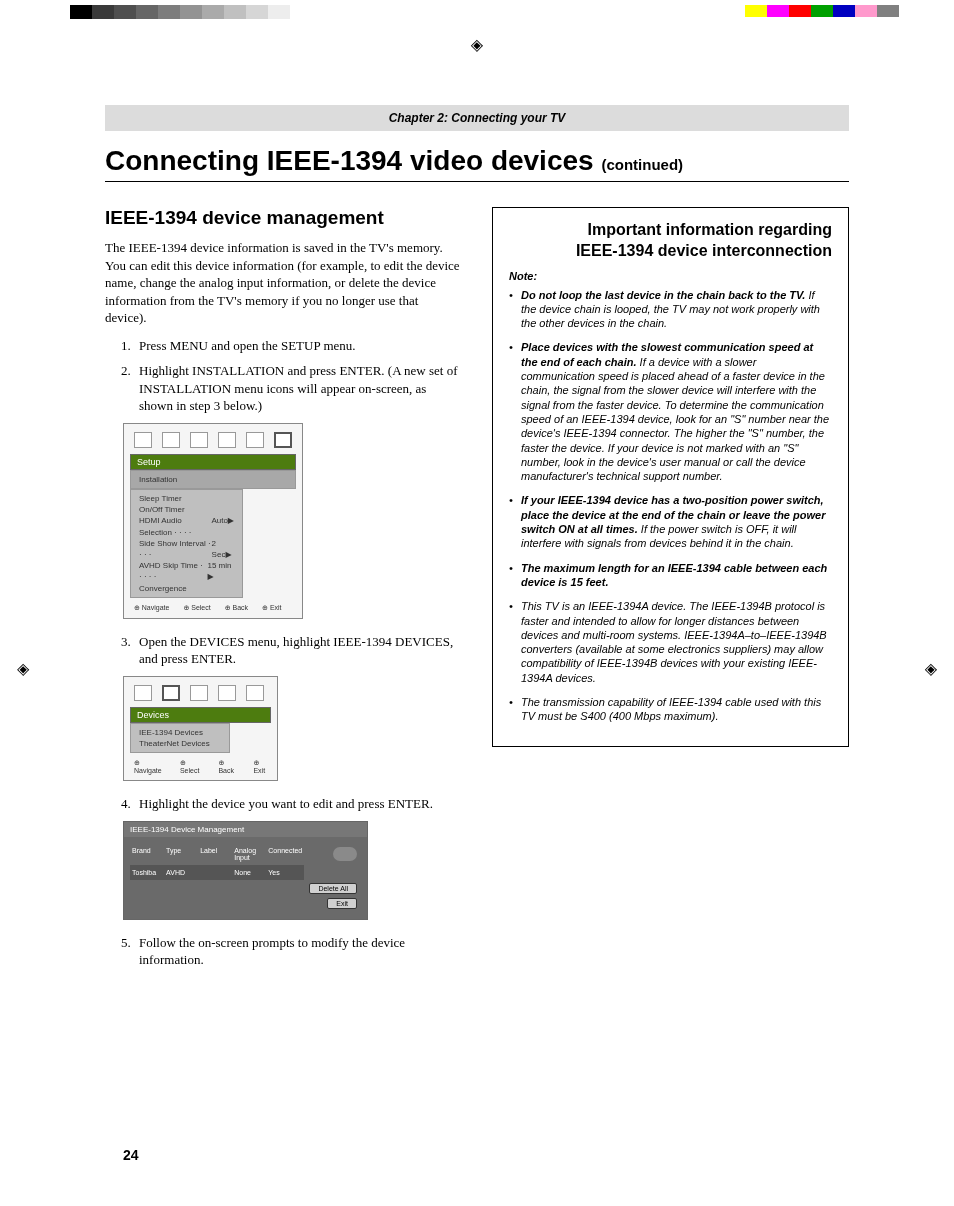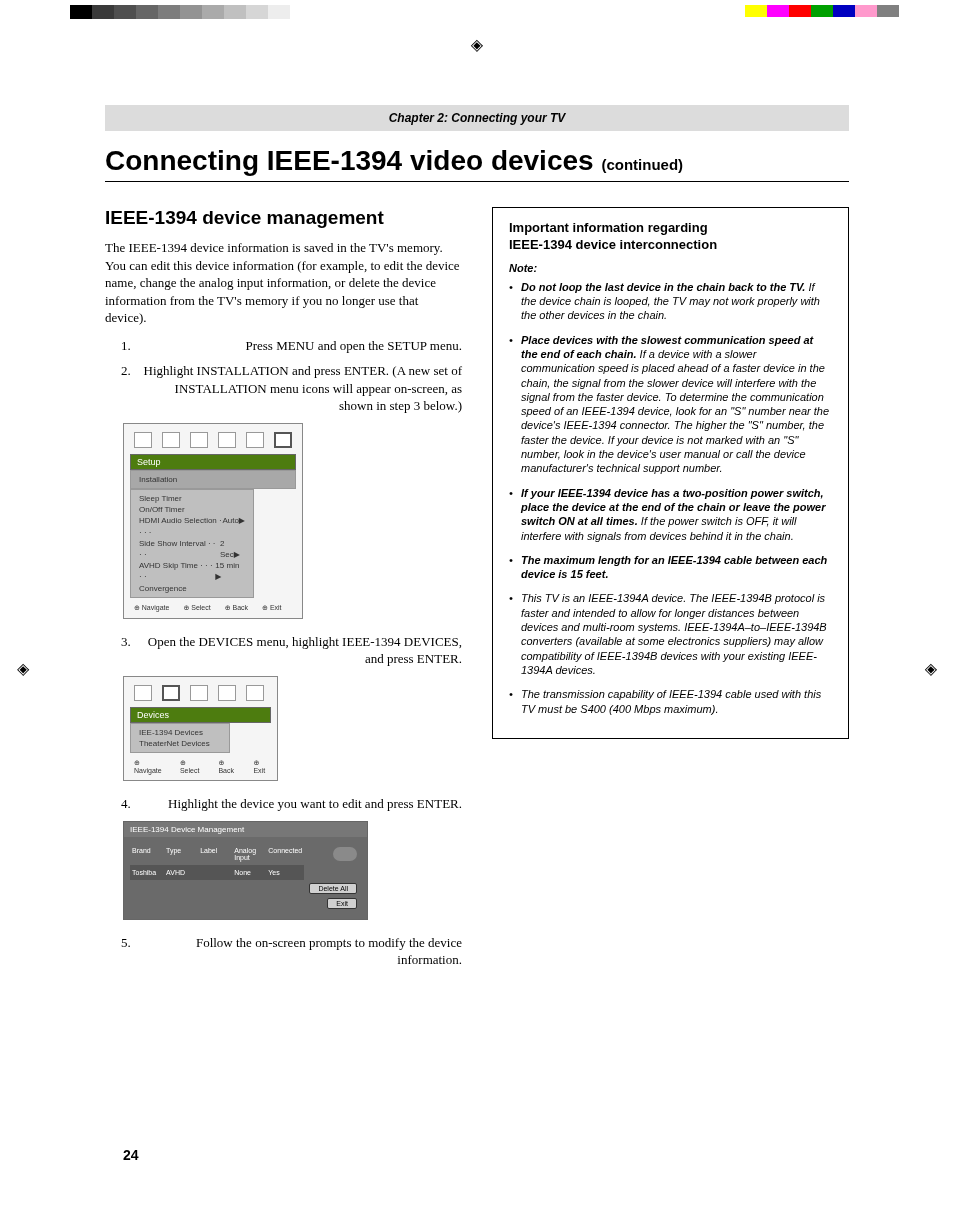--- a/index.html
+++ b/index.html
@@ -18,39 +18,39 @@
   .main-title .cont { font-size: 15px; font-weight: bold; }
   .two-col { display: flex; gap: 30px; }
   .col-left { flex: 1; }
   .col-right { flex: 1; }
   .sub-heading { font-family: Arial, Helvetica, sans-serif; font-weight: bold; font-size: 19px; margin-bottom: 10px; }
   .body-text { font-size: 13px; line-height: 1.35; margin-bottom: 10px; }
   .bold-line { font-weight: bold; font-size: 13px; margin-bottom: 8px; }
   .step-list { list-style: none; padding-left: 16px; }
   .step-list li { font-size: 13px; line-height: 1.35; margin-bottom: 8px; display: flex; }
   .step-num { width: 18px; flex-shrink: 0; }
-  .step-body { flex: 1; text-align: right; }
+  .step-body { flex: 1; }
   .osd-shot { border: 1px solid #888; background: #f5f5f5; margin: 8px 0 14px 18px; padding: 6px; font-family: Arial, sans-serif; font-size: 8px; color: #333; }
   .osd-icons-row { display: flex; gap: 10px; padding: 2px 4px 6px 4px; }
   .osd-icon { width: 18px; height: 16px; background: #fff; border: 1px solid #999; }
   .osd-icon.sel { border: 2px solid #555; }
   .osd-section-label { background: #4d7c0f; color: #fff; padding: 2px 6px; font-size: 9px; margin-bottom: 0; border: 1px solid #666;}
   .osd-menu-panel { background: #bfbfbf; border: 1px solid #999; padding: 3px 8px; }
   .osd-menu-panel.hl { background: #a8a8a8; }
   .osd-menu-row { font-size: 8px; line-height: 1.4; display: flex; justify-content: space-between; }
   .osd-nav-row { margin-top: 6px; font-size: 7px; display: flex; gap: 14px; padding-left: 4px; }
   .osd-dev-mgmt { border: 1px solid #666; background: #6a6a6a; color: #fff; font-family: Arial, sans-serif; font-size: 8px; margin: 8px 0 14px 18px; }
   .osd-dev-title { background: #777; padding: 3px 6px; }
   .osd-dev-table { display: flex; padding: 6px; gap: 1px; }
   .osd-dev-headers { flex: 1; }
   .osd-dev-hrow { display: flex; justify-content: space-between; font-size: 7px; padding: 4px 2px; }
   .osd-dev-buttons { display: flex; flex-direction: column; gap: 4px; align-items: flex-end; padding: 4px; }
   .osd-dev-btn { background: #d0d0d0; color: #000; border: 1px solid #333; padding: 1px 8px; font-size: 7px; border-radius: 2px; }
   .info-box { border: 1px solid #000; padding: 12px 16px; font-family: Arial, Helvetica, sans-serif; font-size: 11px; }
-  .info-box-title { text-align: left; font-weight: bold; font-size: 13px; line-height: 1.3; margin-bottom: 8px; }
+  .info-box-title { text-align: right; font-weight: bold; font-size: 16px; line-height: 1.3; margin-bottom: 8px; }
   .note-label { font-weight: bold; font-style: italic; margin-bottom: 6px; }
   .note-list { list-style: none; }
   .note-list li { display: flex; margin-bottom: 10px; font-style: italic; line-height: 1.3; }
   .note-list .bullet { width: 12px; flex-shrink: 0; }
   .note-list .note-body { flex: 1; }
   .note-body .lead { font-weight: bold; }
   .footer-area { margin-top: 170px; }
   .copyright { text-align: center; font-family: Arial, sans-serif; font-size: 8px; margin-bottom: 6px; }
   .page-num { font-family: Arial, Helvetica, sans-serif; font-weight: bold; font-size: 14px; margin-left: 18px; }
   .left-crosshair { position: absolute; left: -38px; top: 54%; font-size: 16px; }
@@ -121,21 +121,21 @@
             <span class="osd-icon"></span>
             <span class="osd-icon"></span>
             <span class="osd-icon sel"></span>
           </div>
           <div class="osd-section-label">Setup</div>
           <div class="osd-menu-panel hl">
               <div class="osd-menu-row">
                 <span>Installation</span>
               </div>
             </div>
-          <div class="osd-menu-panel" id="osd1-rows" style="width:124px">
+          <div class="osd-menu-panel" id="osd1-rows" style="width:113px">
               <div class="osd-menu-row">
                 <span>Sleep Timer</span>
                 <span></span>
               </div>
               <div class="osd-menu-row">
                 <span>On/Off Timer</span>
                 <span></span>
               </div>
               <div class="osd-menu-row">
                 <span>HDMI Audio Selection · · · ·</span>

